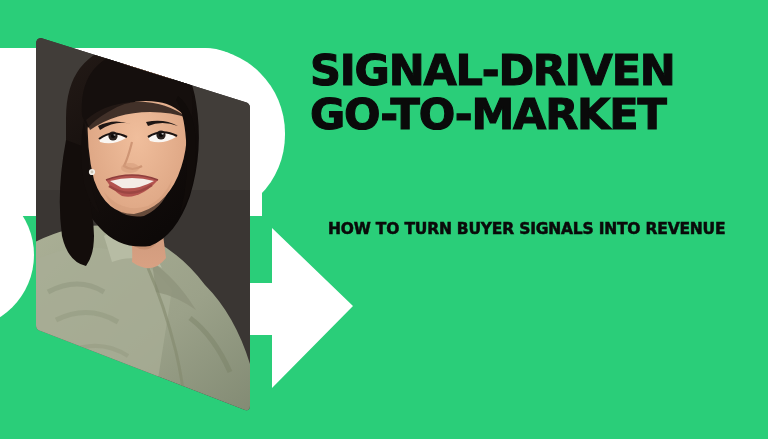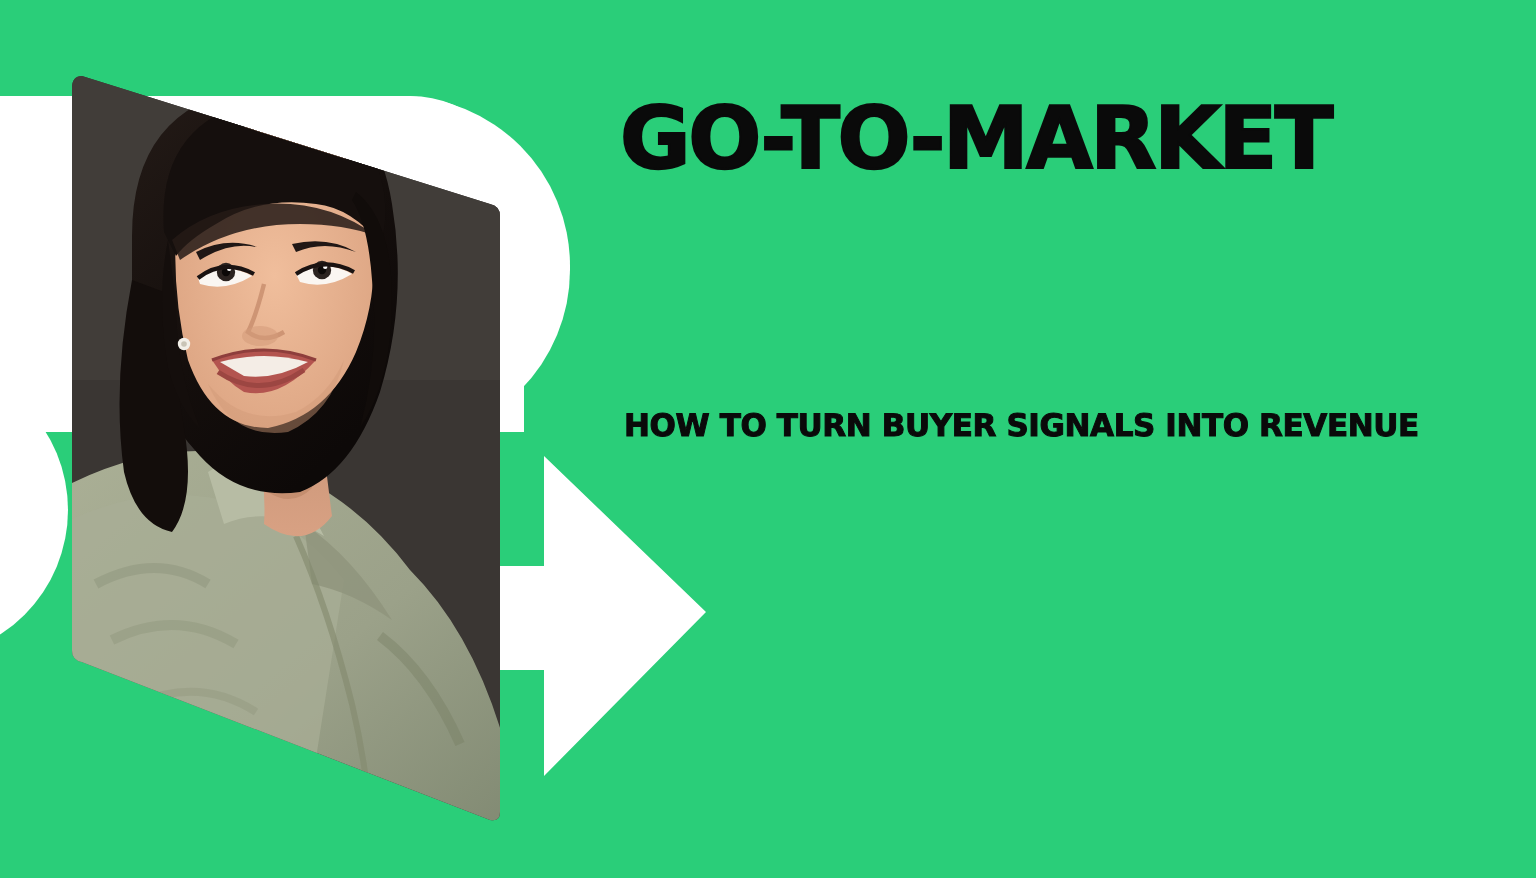--- a/index.html
+++ b/index.html
@@ -48,21 +48,21 @@
     font-weight: 700;
     font-size: 43px;
     line-height: 44px;
     letter-spacing: -1.2px;
     text-transform: uppercase;
     -webkit-text-stroke: 1.1px #0A0A0A;
   }
   .headline .hl-line { display: block; white-space: nowrap; }
 
   .subhead {
-    margin: 0;
+    margin: 16px;
     position: absolute;
     left: 2px;
     top: 155px;
     color: #0A0A0A;
     font-family: "DejaVu Sans", sans-serif;
     font-weight: 700;
     font-size: 15.5px;
     line-height: 20px;
     letter-spacing: -0.2px;
     text-transform: uppercase;
@@ -181,18 +181,19 @@
 
       <path d="M 104 192 Q 122 214 148 206 Q 164 198 172 180 Q 166 206 144 216 Q 116 220 104 192 Z" fill="#D19878" opacity="0.45"></path>
 
       <circle cx="92" cy="172" r="3.1" fill="#F2EFE8"></circle>
       <circle cx="92" cy="172" r="1.4" fill="#C9C4B6"></circle>
     </g>
   </svg>
 
   <div class="text-block">
     <h1 class="headline">
+      <span class="hl-line">SIGNAL-DRIVEN</span>
       <span class="hl-line">GO-TO-MARKET</span>
     </h1>
     <p class="subhead">HOW TO TURN BUYER SIGNALS INTO REVENUE</p>
   </div>
 
 </div>
 
 </body></html>

